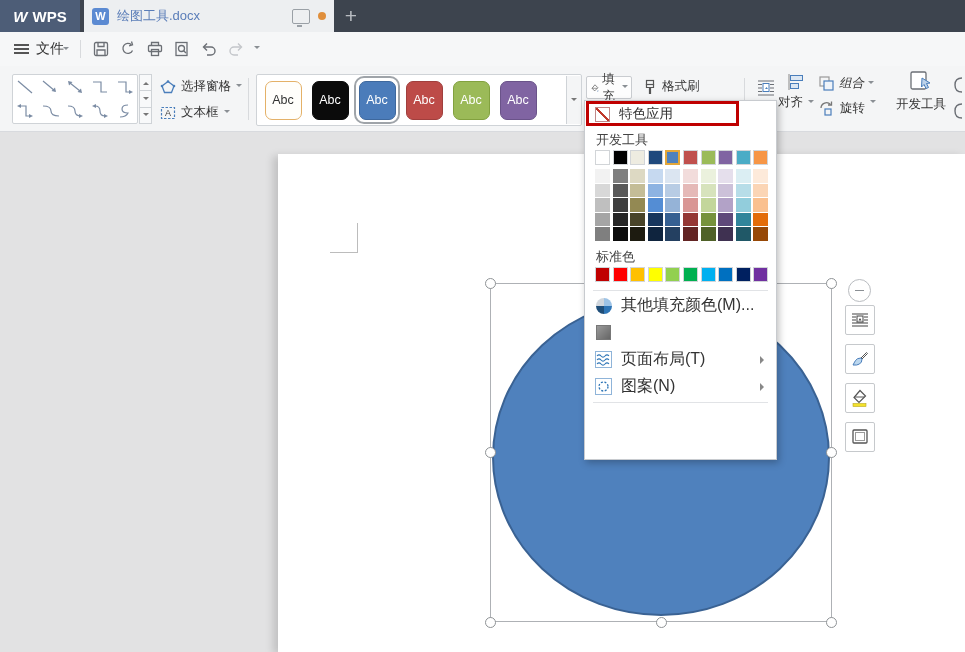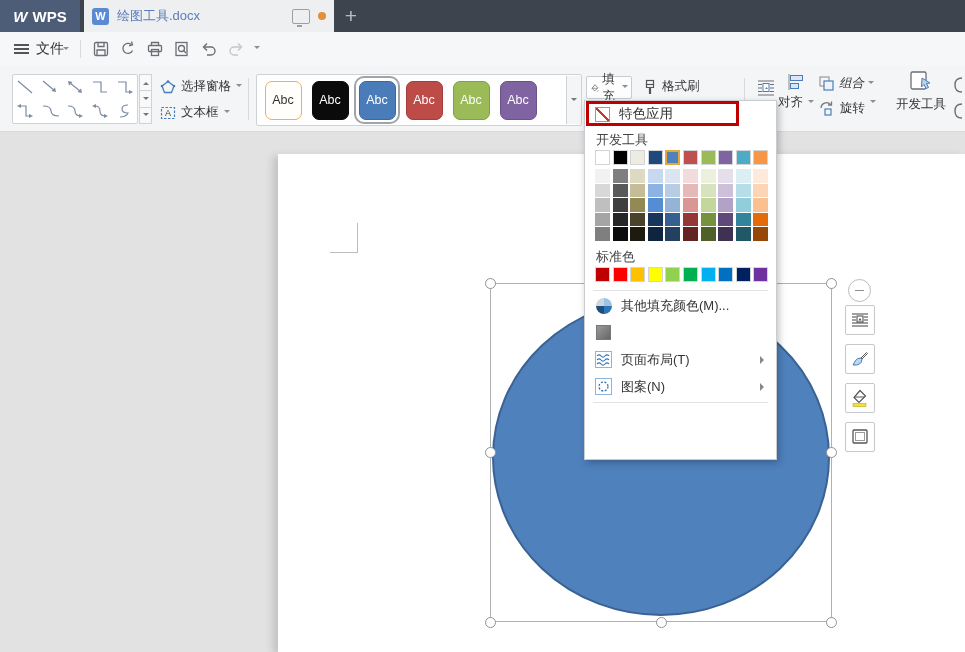--- a/index.html
+++ b/index.html
@@ -93,21 +93,21 @@
   #theme-row{top:49px;}
   #std-row{top:166px;}
   .sw{width:15px;height:15px;border:1px solid #d2d5d8;box-sizing:border-box;flex:none;}
   .sw.sel{border:2px solid #e3a73a;}
   #variant-grid{left:10px;top:68px;display:grid;grid-template-columns:repeat(10,15px);gap:1px 2.6px;}
   .vsw{width:15px;height:13.5px;}
   .fm-divider{height:1px;background:#e1e3e6;margin:2px 8px;}
   #fm-items{left:0;top:191px;width:100%;}
   .fm-item{height:27px;display:flex;align-items:center;gap:9px;padding:0 8px 0 10px;box-sizing:border-box;}
   .fm-icon{width:17px;height:17px;flex:none;display:flex;align-items:center;justify-content:center;}
-  .fm-label{font-size:13px;color:#333;flex:1;}
+  .fm-label{font-size:16px;color:#333;flex:1;}
   .fm-sub{width:0;height:0;border:4px solid transparent;border-left-color:#888;flex:none;}
   .cw{width:16px;height:16px;border-radius:50%;
       background:conic-gradient(#9dc3e6 0 25%,#2e75b6 25% 50%,#1f4e79 50% 75%,#d0d6dd 75%);}
   .grad{width:15px;height:15px;background:linear-gradient(135deg,#9a9a9a,#666);border:1px solid #777;box-sizing:border-box;}
   .menu-text{font-size:13.5px;color:#333;}
 </style>
 </head>
 <body>
 
 <div id="titlebar" class="abs" style="background: rgb(61, 68, 78);">

